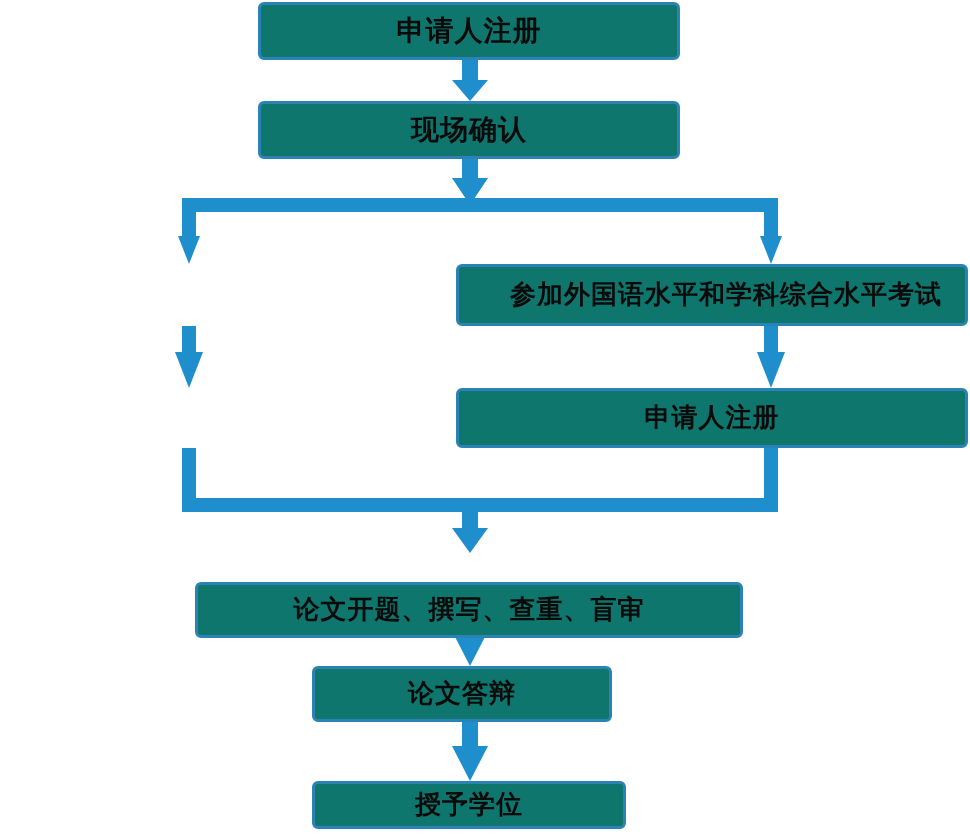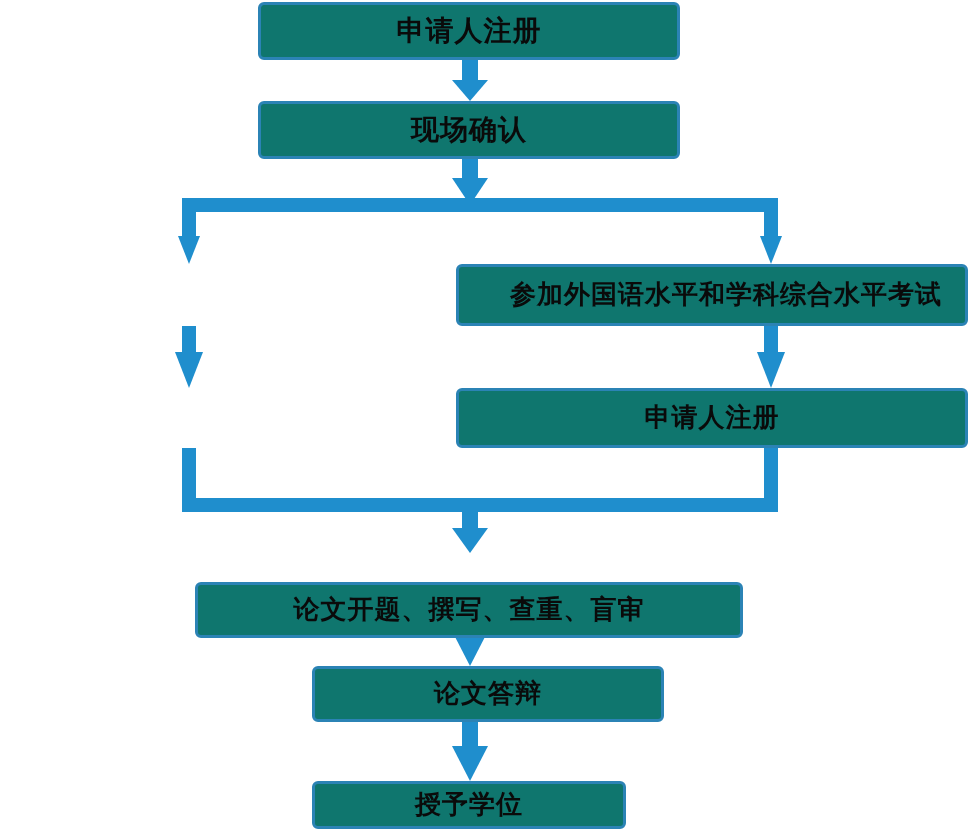--- a/index.html
+++ b/index.html
@@ -119,21 +119,21 @@
 
 
   <div class="node" style="left:456px; top:388px; width:512px; height:60px;">
     <span class="node-label sz-26">申请人注册</span>
   </div>
 
   <div class="node" style="left:195px; top:562px; width:548px; height:56px;margin-top:20px;">
     <span class="node-label sz-26">论文开题、撰写、查重、盲审</span>
   </div>
 
-  <div class="node" style="left:312px; top:666px; width:352px; height:56px;">
+  <div class="node" style="left:312px; top:666px; width:300px; height:56px;">
     <span class="node-label sz-26">论文答辩</span>
   </div>
 
   <div class="node" style="left:312px; top:781px; width:314px; height:48px;">
     <span class="node-label sz-26">授予学位</span>
   </div>
 
 </div>
 
 </body></html>

